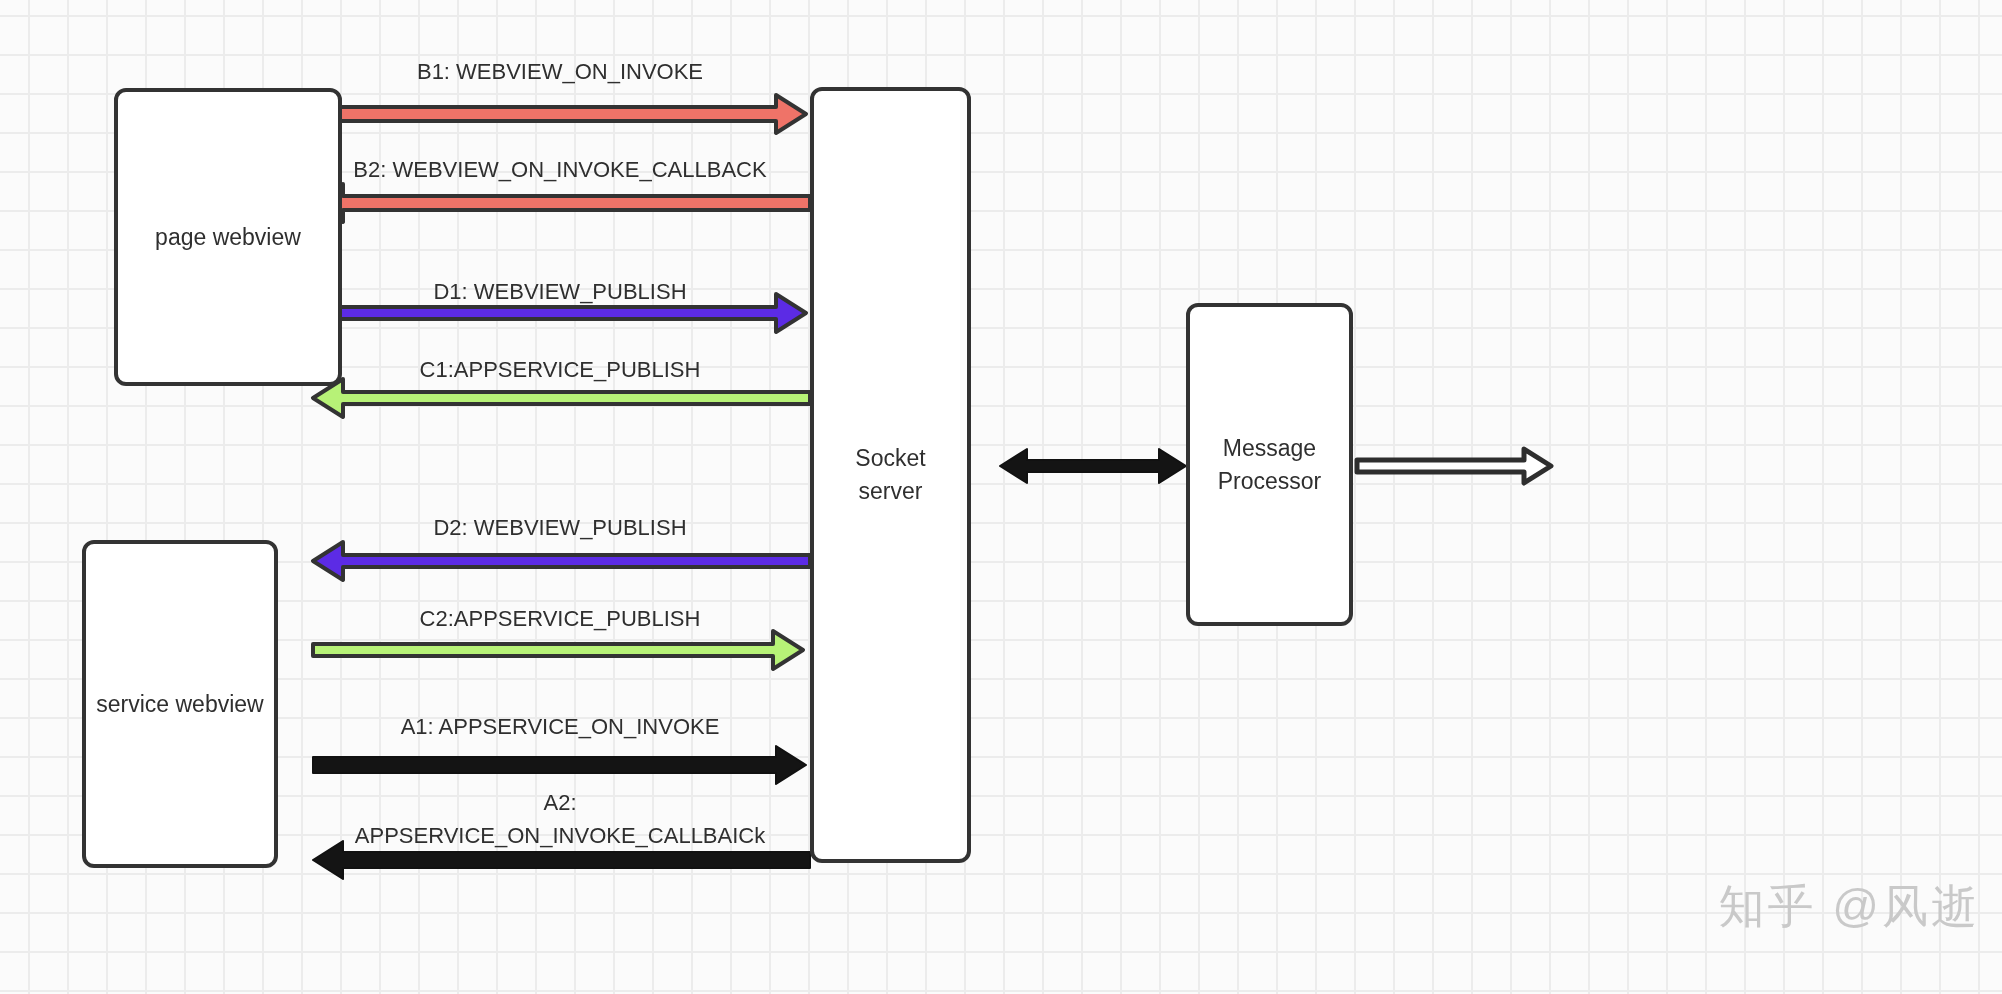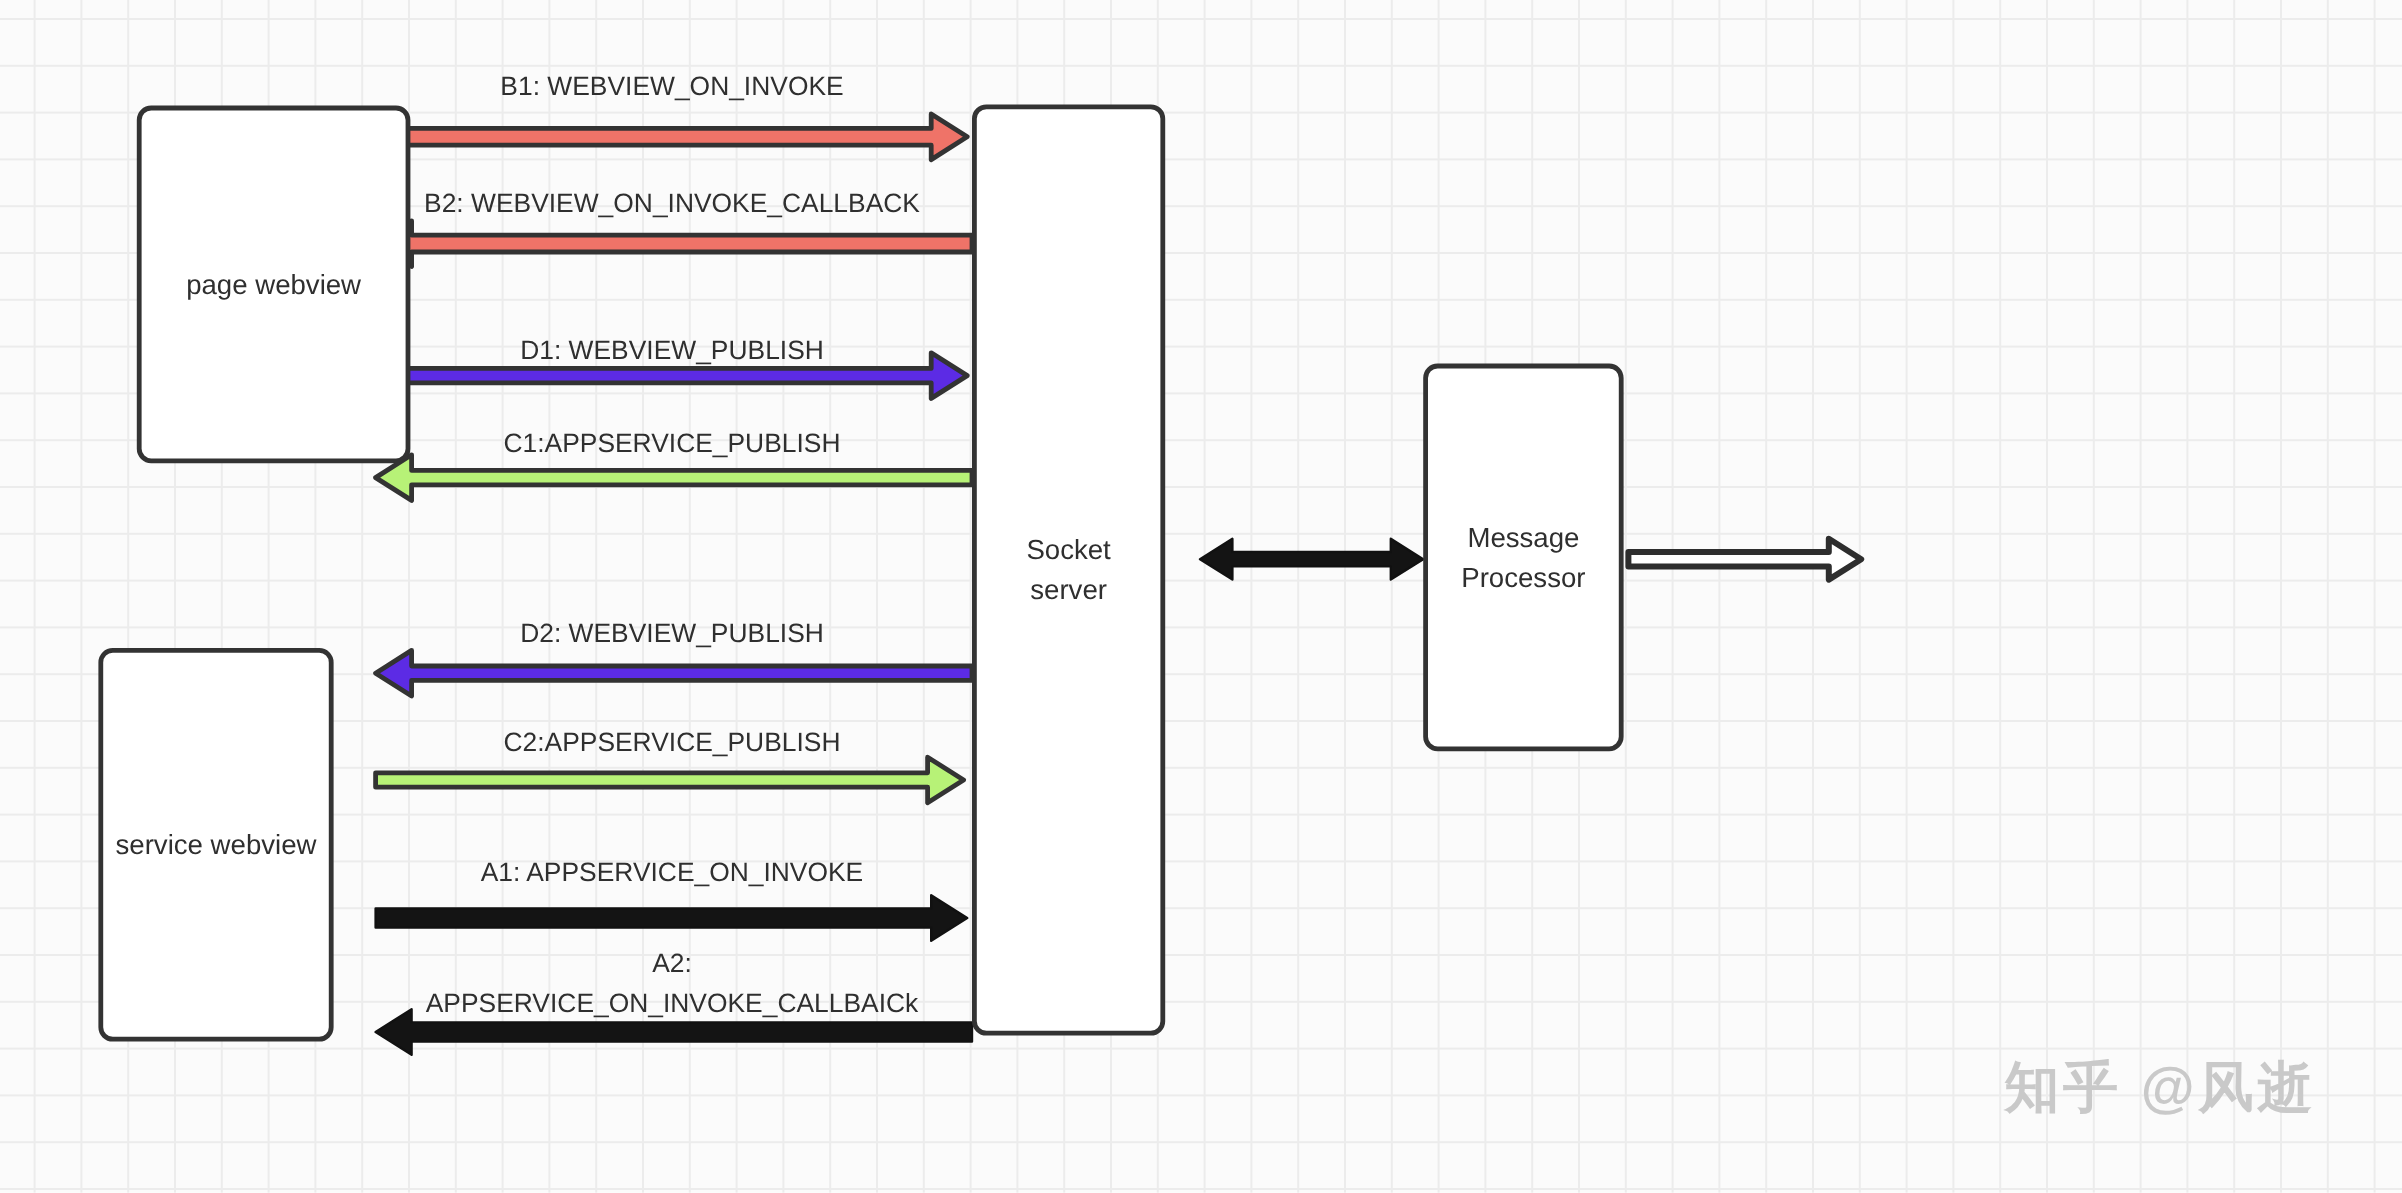--- a/index.html
+++ b/index.html
@@ -59,23 +59,23 @@
     position: absolute;
     left: 0; top: 0;
     width: 2002px;
     height: 994px;
   }
   #watermark {
     position: absolute;
     left: 1620px;
     top: 876px;
     width: 360px;
-    text-align: center;
+    text-align: right;
     font-size: 46px;
-    font-weight: bold;
+    font-weight: normal;
     letter-spacing: 3px;
     color: #c9c9c9;
     white-space: nowrap;
   }
   .api-line { width: 100%; }
 </style>
 </head>
 <body>
 
 <div id="canvas">

